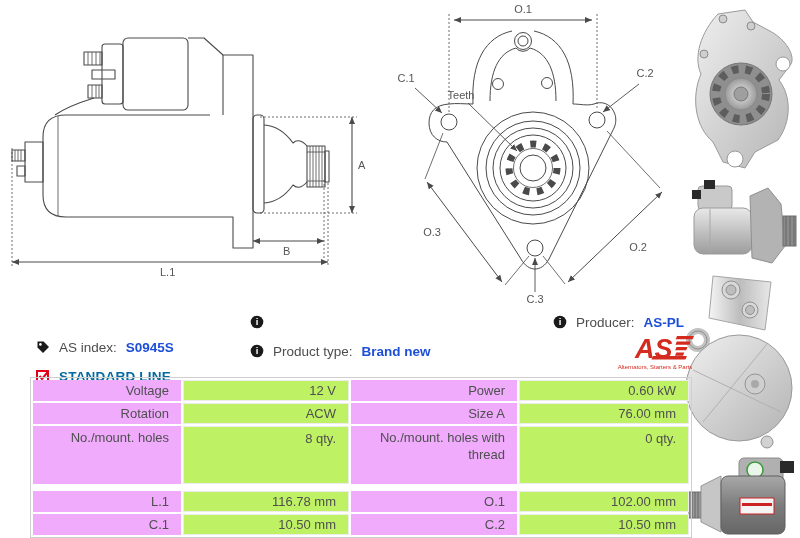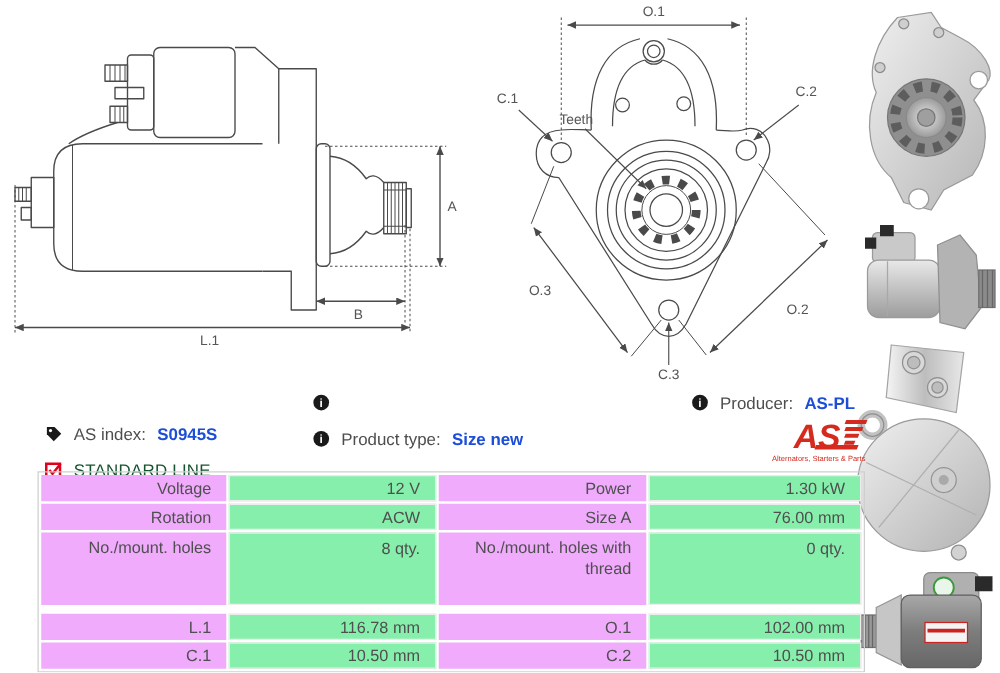--- a/index.html
+++ b/index.html
@@ -5,30 +5,30 @@
   html,body{margin:0;padding:0;background:#fff;}
   .page{position:relative;width:800px;height:538px;background:#fff;overflow:hidden;
         font-family:"Liberation Sans",sans-serif;color:#4d4d4d;}
   svg text{font-family:"Liberation Sans",sans-serif;}
   .abs{position:absolute;}
 
   
   .info-item{display:flex;align-items:center;gap:9px;font-size:13.5px;color:#4d4d4d;height:18px;}
   .info-item + .info-item{margin-top:11px;}
   .bold{font-weight:bold;color:#1d4ed8;}
-  .redline{color:#14532d;font-weight:normal;letter-spacing:.2px;}
+  .redline{color:#0369a1;font-weight:bold;letter-spacing:.2px;}
   .icon{display:inline-flex;flex:0 0 auto;}
 
   
   .spec-wrap{position:absolute;left:30px;top:377px;width:662px;}
   table.spec{border-collapse:separate;border-spacing:2px;border:1px solid #cfcfcf;width:662px;table-layout:fixed;}
   table.spec td{box-sizing:border-box;font-size:13px;line-height:17px;height:19px;
                 padding:1px 12px;text-align:right;vertical-align:middle;color:#4f4f4f;}
   td.lbl{background:#f0abfc;}
-  td.val{background:#86efac;border:1px solid #ececec;}
+  td.val{background:#bef264;border:1px solid #ececec;}
   tr.tall td{height:58px;vertical-align:top;padding-top:3px;}
   tr.spacer td{height:3px;padding:0;border:none;background:transparent;}
 </style>
 </head>
 <body>
 
 <div class="page">
 
   <svg class="abs" style="left:8px;top:8px;" width="360" height="285" viewBox="0 0 360 285">
     <defs>
@@ -255,21 +255,21 @@
       </span>
     </div>
     <div class="info-item">
       <span class="icon">
         <svg width="14" height="14" viewBox="0 0 14 14">
             <circle cx="7" cy="7" r="6.3" fill="#1a1a1a"></circle>
             <text x="7" y="10.4" text-anchor="middle" font-size="9.5" font-weight="bold" fill="#fff" font-family="Liberation Serif,serif">i</text>
           </svg>
       </span>
       <span>Product type:</span>
-      <span class="bold">Size new</span>
+      <span class="bold">Brand new</span>
     </div>
   </div>
 
   <div class="abs" style="left:553px;top:313px;width:150px;">
     <div class="info-item">
       <span class="icon">
         <svg width="14" height="14" viewBox="0 0 14 14">
             <circle cx="7" cy="7" r="6.3" fill="#1a1a1a"></circle>
             <text x="7" y="10.4" text-anchor="middle" font-size="9.5" font-weight="bold" fill="#fff" font-family="Liberation Serif,serif">i</text>
           </svg>
@@ -297,21 +297,21 @@
           <col style="width:148px">
           <col style="width:166px">
           <col style="width:166px">
           <col style="width:170px">
         </colgroup>
       <tbody>
           <tr>
         <td class="lbl">Voltage</td>
         <td class="val">12 V</td>
         <td class="lbl">Power</td>
-        <td class="val">1.30 kW</td>
+        <td class="val">0.60 kW</td>
       </tr>
       <tr>
         <td class="lbl">Rotation</td>
         <td class="val">ACW</td>
         <td class="lbl">Size A</td>
         <td class="val">76.00 mm</td>
       </tr>
       <tr class="tall">
         <td class="lbl">No./mount. holes</td>
         <td class="val">8 qty.</td>

